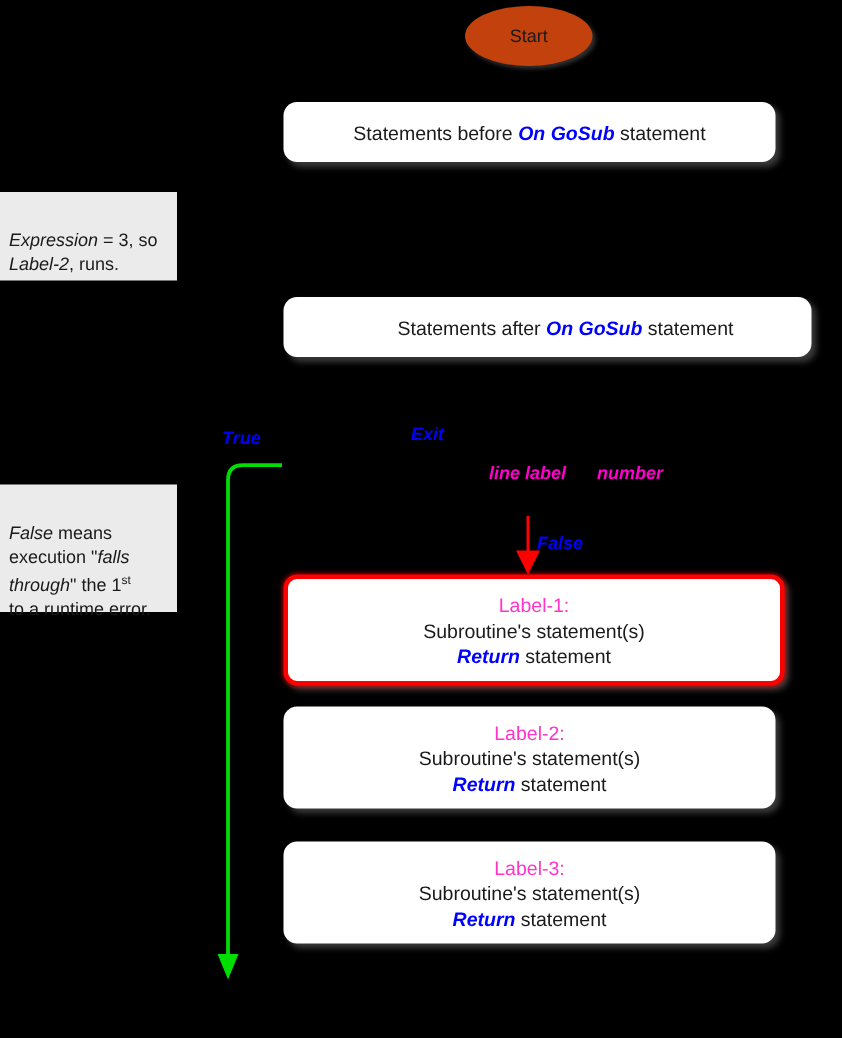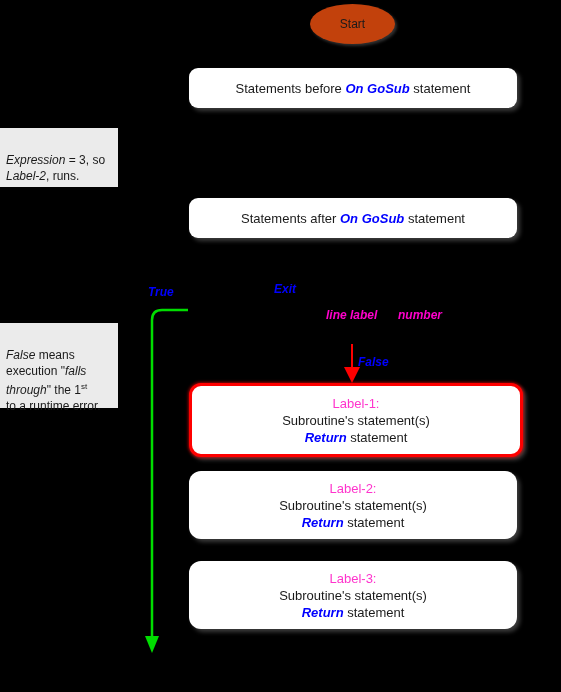--- a/index.html
+++ b/index.html
@@ -49,21 +49,21 @@
     display: flex;
     flex-direction: column;
     align-items: center;
     justify-content: center;
     font-size: 13px;
     color: #1a1a1a;
     line-height: 17px;
     box-shadow: 3px 3px 4px rgba(120,120,120,0.5);
   }
   .proc-box.one-line { height: 40px; }
-  .proc-box.three-line { height: 68px; border-radius: 12px; }
+  .proc-box.three-line { height: 68px; }
 
   .proc-box.highlight {
     border: 3px solid #ff0000;
     box-shadow: 0 0 3px 1px rgba(255,0,0,0.6), 3px 3px 4px rgba(120,120,120,0.5);
   }
 
   
   .kw-blue {
     color: #0000ff;
     font-weight: bold;
@@ -132,21 +132,21 @@
     <span>Start</span>
   </div>
 
   <div class="proc-box one-line" style="top:68px;">
     <div>
       <span>Statements before </span><span class="kw-blue">On GoSub</span><span> statement</span>
     </div>
   </div>
 
 
-  <div class="proc-box one-line" style="top:198px;">
+  <div class="proc-box one-line" style="top:198px;padding-left:24px;">
     <div>
       <span>Statements after </span><span class="kw-blue">On GoSub</span><span> statement</span>
     </div>
   </div>
 
   <div class="note-box" style="top:128px; width:118px; height:59px;">
     <div>
       <i>Expression</i><span> = 3, so</span>
     </div>
     <div>

